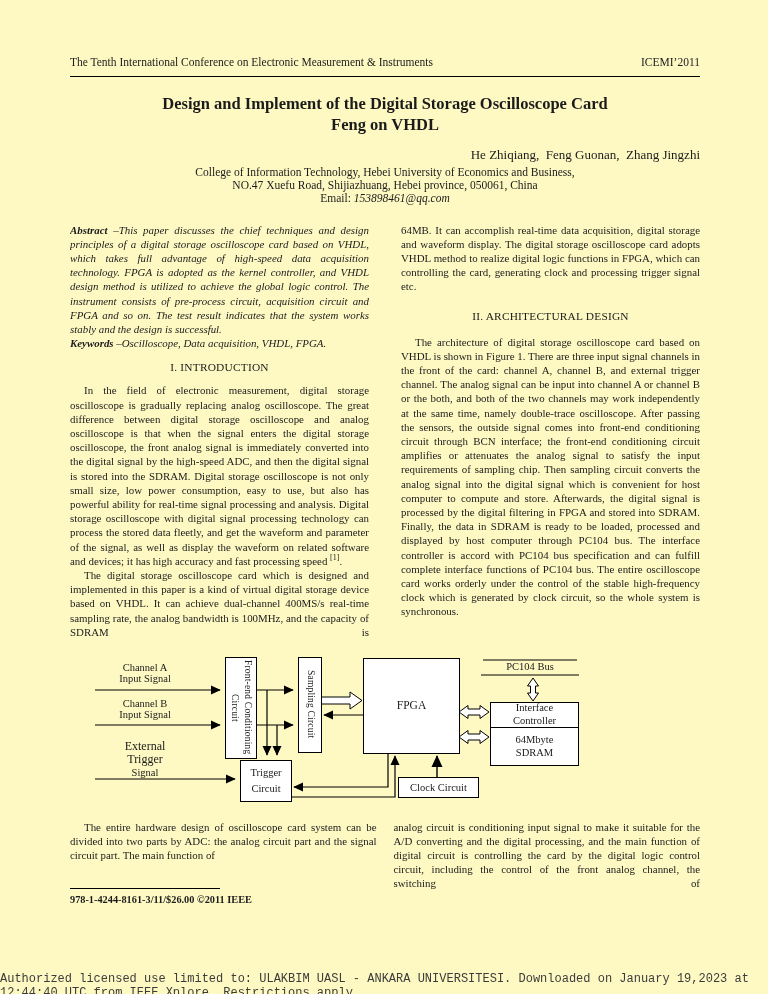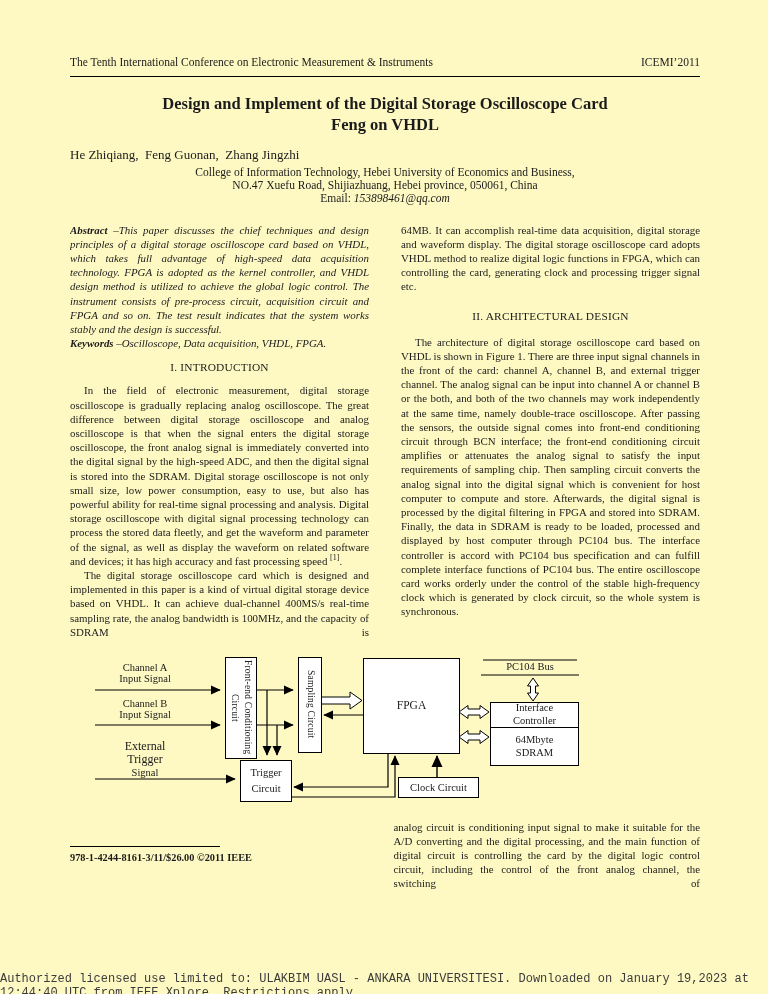--- a/index.html
+++ b/index.html
@@ -2,21 +2,21 @@
 <html><head>
 <meta charset="utf-8">
 <style>
   html,body{margin:0;padding:0;background:#e8e8e8;}
   .page{position:relative;width:768px;height:994px;background:#fef9c3;
         font-family:"Liberation Serif",serif;color:#1b1b1b;overflow:hidden;}
   .content{padding:56px 68px 0 70px;}
   .running-header{display:flex;justify-content:space-between;font-size:11.5px;
         border-bottom:1.2px solid #000;padding-bottom:8px;}
   .title{text-align:center;font-weight:bold;font-size:16.5px;line-height:21px;margin-top:16px;}
-  .authors{text-align:left;font-size:13px;margin-top:12px;white-space:pre-wrap;}
+  .authors{text-align:right;font-size:13px;margin-top:12px;white-space:pre-wrap;}
   .affil{text-align:center;font-size:11.5px;line-height:13.2px;}
   .affil.first{margin-top:3px;}
   .email-value{font-style:italic;}
   .cols{display:flex;gap:17px;}
   .cols.top{margin-top:17px;height:432px;overflow:hidden;gap:32px;}
   .col{width:306.5px;}
   p{margin:0;font-size:10.9px;line-height:14.2px;text-align:justify;}
   .indent{text-indent:14px;}
   .jlast{text-align-last:justify;}
   .abstract,.keywords{font-style:italic;}
@@ -156,20 +156,21 @@
             <div>Trigger</div>
             <div>Circuit</div>
           </div>
       </div>
       <div class="fig-box" style="left:308px;top:120px;width:79px;height:19px;">Clock Circuit</div>
 
     </div>
 
     <div class="cols bottom">
       <div class="col">
+        <p class="indent">The entire hardware design of oscilloscope card system can be divided into two parts by ADC: the analog circuit part and the signal circuit part. The main function of</p>
         <div class="footnote">
           <div class="footnote-rule"></div>
           <div class="copyright">978-1-4244-8161-3/11/$26.00 ©2011 IEEE</div>
         </div>
       </div>
       <div class="col">
         <p class="jlast">analog circuit is conditioning input signal to make it suitable for the A/D converting and the digital processing, and the main function of digital circuit is controlling the card by the digital logic control circuit, including the control of the front analog channel, the switching of</p>
       </div>
     </div>
 

